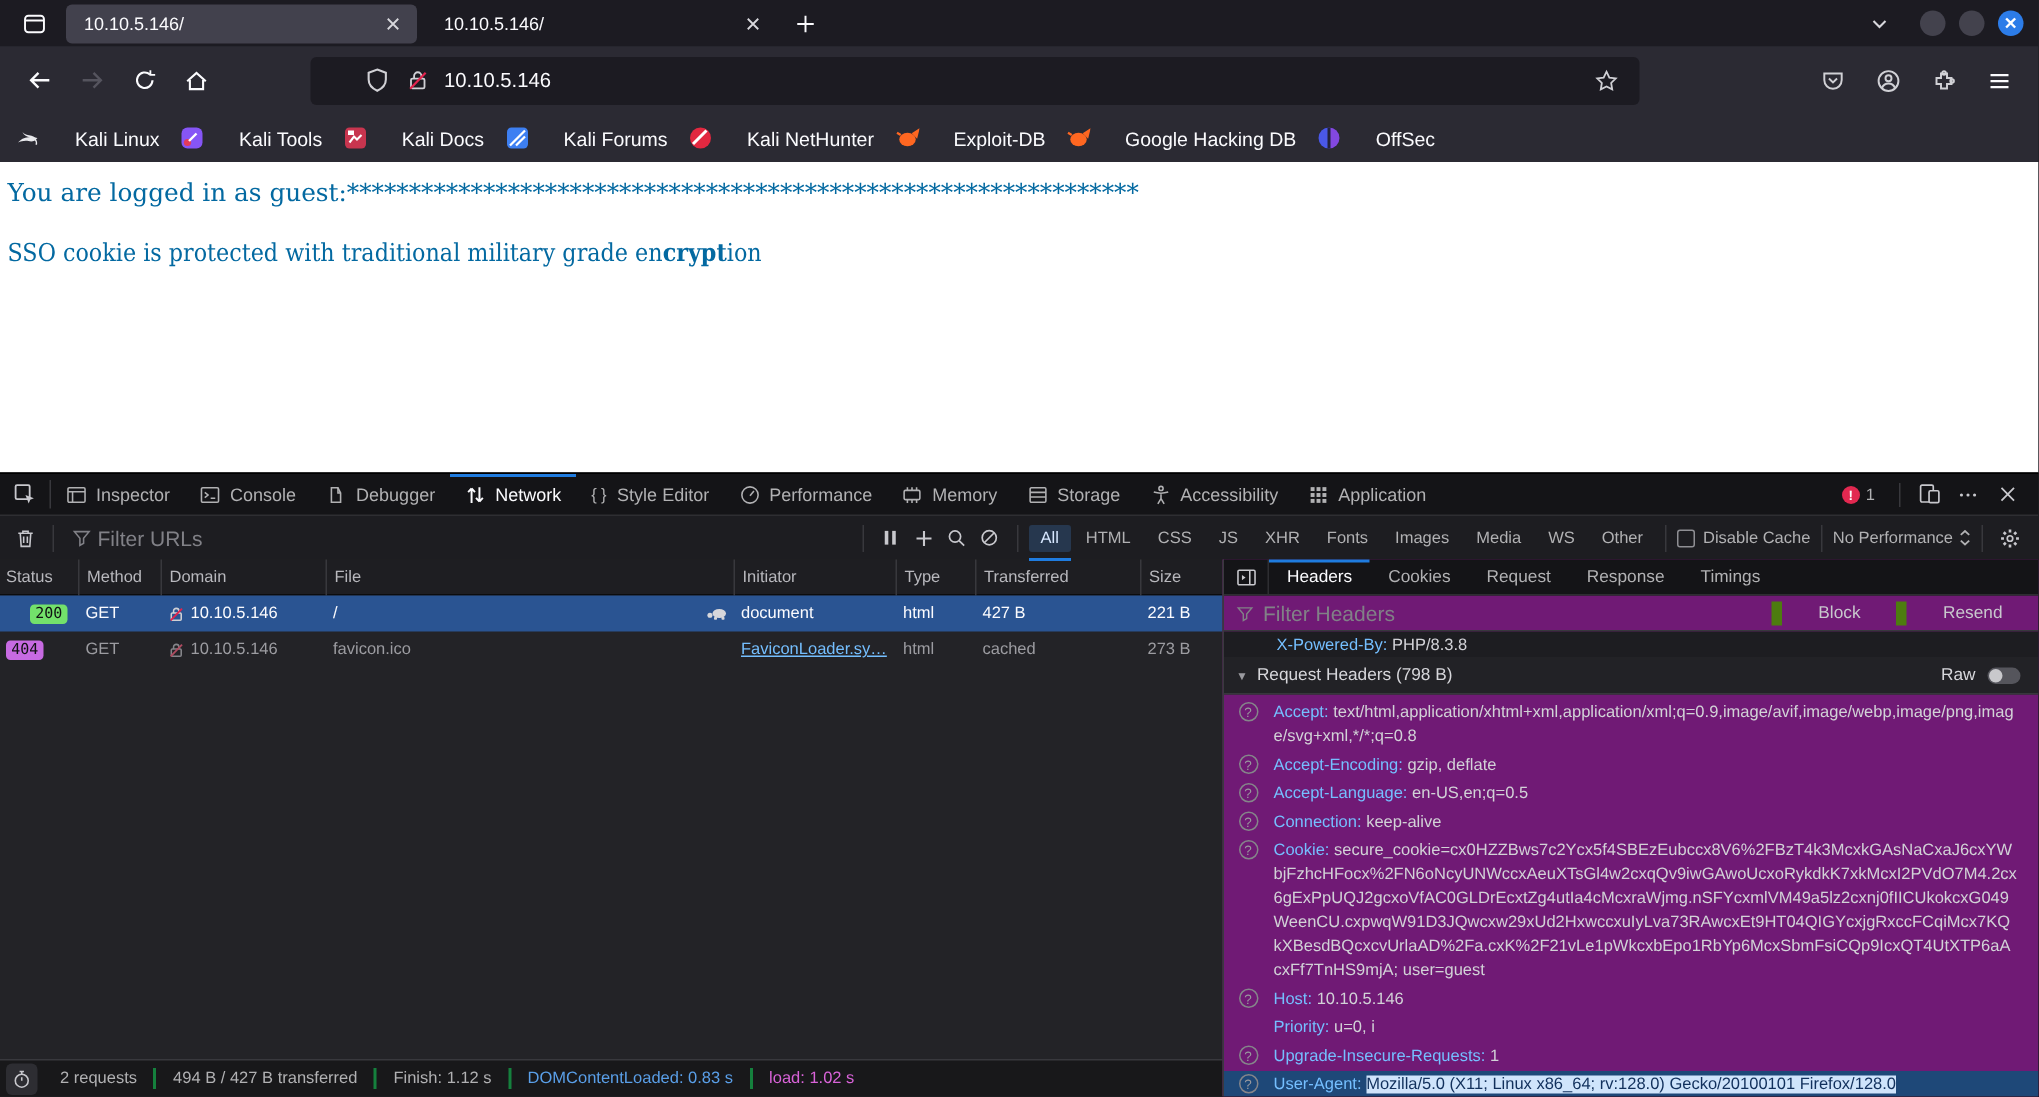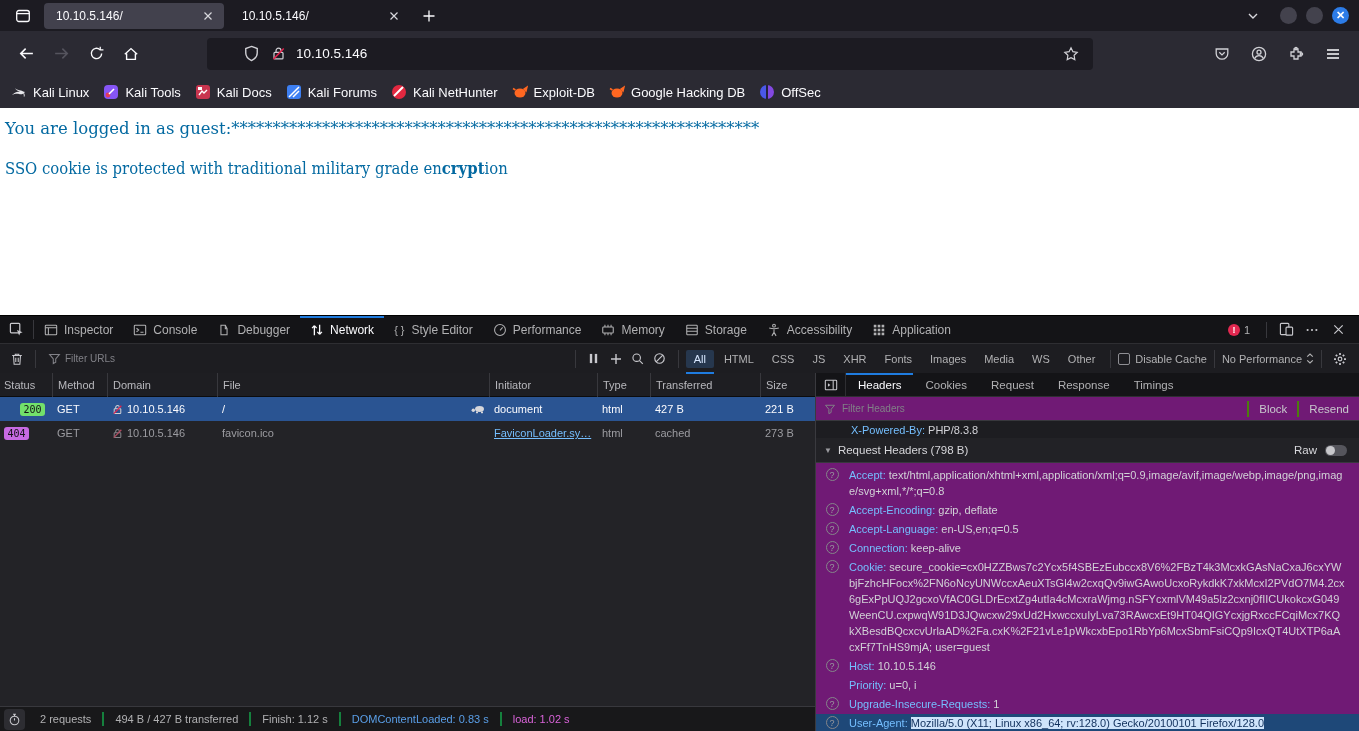--- a/index.html
+++ b/index.html
@@ -4,63 +4,63 @@
 <style>
 *{box-sizing:border-box;margin:0;padding:0}
 html,body{width:1359px;height:731px;overflow:hidden}
 body{font-family:"Liberation Sans",sans-serif;background:#2b2a33}
 svg{display:block}
 .screen{width:1359px;height:731px;display:flex;flex-direction:column}
 
 .tabbar{height:31px;background:#1c1b22;display:flex;align-items:center;padding:0 6px 0 10px;flex:0 0 auto}
 .icon-btn{display:flex;align-items:center;justify-content:center;border-radius:4px;color:#fbfbfe}
 .fxview{width:26px;height:26px;margin-right:8px;color:#fbfbfe}
-.tab{height:26px;width:180px;display:flex;align-items:center;padding:0 6px 0 12px;border-radius:4px;color:#fbfbfe;font-size:12px}
+.tab{height:26px;width:234px;display:flex;align-items:center;padding:0 6px 0 12px;border-radius:4px;color:#fbfbfe;font-size:12px}
 .tab.selected{background:#42414d}
 .tab .tab-title{flex:1;overflow:hidden;white-space:nowrap}
 .tab-close{width:20px;height:20px;display:flex;align-items:center;justify-content:center;border-radius:4px;color:#d8d8dd}
 .newtab{width:26px;height:26px;font-size:16px;margin-left:6px;color:#fbfbfe}
 .tb-spacer{flex:1}
 .alltabs{width:26px;height:26px;color:#d8d8dd}
 .winctl{display:flex;align-items:center;gap:9px;margin-left:14px;margin-right:4px}
 .wc{width:17px;height:17px;border-radius:50%;background:#43424d}
 .wc.close{background:#2c7ce8;display:flex;align-items:center;justify-content:center;color:#fff;font-size:11px;font-weight:bold}
 
 .navbar{height:45px;background:#2b2a33;display:flex;align-items:center;padding:0 10px;flex:0 0 auto}
 .nav-btn{width:32px;height:32px;margin-right:3px}
 .nav-btn.disabled{color:#55545e}
 .urlbar{width:886px;height:32px;margin-left:57px;background:#1c1b22;border-radius:4px;display:flex;align-items:center;padding:0 10px 0 36px;color:#fbfbfe}
 .urlbar .url-input{background:transparent;border:none;outline:none;color:#fbfbfe;font-size:13.5px;font-family:inherit;flex:1;margin-left:10px}
 .lockwrap{position:relative;margin-left:11px}
 .nav-right{margin-left:auto;display:flex;align-items:center;gap:5px}
 .nav-right .nav-btn{margin:0}
 
 .bookmarks{height:32px;background:#2b2a33;display:flex;align-items:center;padding:0 4px;font-size:13px;color:#fbfbfe;flex:0 0 auto}
-.bm{display:flex;align-items:center;gap:6px;padding:4px 7px;border-radius:3px}
+.bm{display:flex;align-items:center;gap:23px;padding:4px 7px;border-radius:3px}
 .fav{width:16px;height:16px;flex:0 0 auto}
 
 .page{flex:1;background:#fff;color:#0369a1;padding:11px 8px 0 5px;font-family:"DejaVu Serif",serif;font-size:16.5px}
 .page .p2{margin-top:21px}
 .condensed{display:inline-block;transform:scaleX(0.9);transform-origin:0 50%;white-space:nowrap}
 
 .devtools{height:416px;flex:0 0 auto;background:#18181a;color:#b1b1b3;font-size:11px;display:flex;flex-direction:column;border-top:1px solid #000}
 .dt-tabs{height:28px;background:#141417;display:flex;align-items:stretch;flex:0 0 auto;border-bottom:1px solid #2e2e32}
 .dt-pick{width:34px;display:flex;align-items:center;justify-content:center;border-right:1px solid #38383d;margin:4px 0;color:#c8c8cd}
 .dt-tab{display:flex;align-items:center;gap:6px;padding:0 10px;font-size:12px;color:#b1b1b3;position:relative}
 .dt-tab.selected{color:#fbfbfe}
 .dt-tab.selected::before{content:"";position:absolute;top:0;left:0;right:0;height:2px;background:#1f7ce0}
 .dt-right{margin-left:auto;display:flex;align-items:center;padding-right:8px}
 .err-badge{width:12px;height:12px;border-radius:50%;background:#e22850;color:#fff;font-size:9px;font-weight:bold;display:flex;align-items:center;justify-content:center}
 .err-count{margin:0 10px 0 4px;color:#b1b1b3}
 .dt-sep{width:1px;height:16px;background:#38383d;margin:0 6px}
 .dt-icon{width:26px;height:22px;display:flex;align-items:center;justify-content:center;color:#c8c8cd}
 
 .toolbar2{height:29px;background:#1d1d21;display:flex;align-items:center;flex:0 0 auto;padding:0 8px 0 6px}
 .t2-sep{width:1px;height:18px;background:#38383d;margin:0 7px}
-.filter-input{flex:1;background:transparent;border:none;outline:none;color:#d7d7db;font-size:10px;font-family:inherit}
+.filter-input{flex:1;background:transparent;border:none;outline:none;color:#d7d7db;font-size:14px;font-family:inherit}
 .filter-input::placeholder{color:#818187}
 .t2-icon{width:22px;height:22px;display:flex;align-items:center;justify-content:center;color:#c8c8cd}
 .pills{display:flex;align-items:center;gap:2px}
 .pill{padding:3px 8px;border-radius:2px;position:relative;color:#b1b1b3}
 .pill.selected{background:rgba(59,115,181,.30);color:#d7e7ff}
 .pill.selected::after{content:"";position:absolute;left:0;right:0;bottom:-6px;height:2px;background:#1f7ce0}
 .cache{display:flex;align-items:flex-end;gap:5px;color:#b1b1b3}
 .checkbox{width:12px;height:12px;border:1px solid #8f8f94;border-radius:2px;background:transparent}
 .throttle{display:flex;align-items:center;gap:4px;color:#b1b1b3}
 
@@ -87,21 +87,21 @@
 .st-pink{color:#d963d9}
 
 .detail-pane{flex:1;display:flex;flex-direction:column;border-left:1px solid #3a3a3f;background:#701a75;min-width:0}
 .detail-tabs{height:24px;background:#141417;border-bottom:1px solid #2e2e32;display:flex;align-items:stretch;flex:0 0 auto}
 .pane-toggle{width:30px;display:flex;align-items:center;justify-content:center;color:#c8c8cd;border-right:1px solid #2e2e32}
 .detail-tab{padding:0 12px;display:flex;align-items:center;font-size:11.5px;color:#b1b1b3;position:relative}
 .detail-tab.selected{color:#fbfbfe}
 .detail-tab.selected::before{content:"";position:absolute;top:0;left:0;right:0;height:2px;background:#1f7ce0}
 .detail-filter{height:24px;border-bottom:1px solid #38383d;display:flex;align-items:center;padding-left:8px;flex:0 0 auto}
 .detail-filter .filter-input{margin-left:6px}
-.df-btn{padding:0 10px;color:#c8c8cd;font-size:11.5px;border-left:2px solid #4d7c0f;height:16px;display:flex;align-items:center}
+.df-btn{padding:0 24px;color:#c8c8cd;font-size:11.5px;border-left:7px solid #4d7c0f;height:16px;display:flex;align-items:center}
 .xpow{height:17px;display:flex;align-items:center;background:#1d1d21;padding-left:35px;flex:0 0 auto}
 .hdr-name{color:#75bfff}
 .hdr-val{color:#d2d2d7}
 .section-head{height:25px;background:#222226;border-bottom:1px solid #38383d;display:flex;align-items:center;padding:0 12px 0 8px;color:#d7d7db;font-size:11.5px;flex:0 0 auto}
 .tri{color:#9a9a9f;font-size:8px;margin-right:6px}
 .sh-spacer{flex:1}
 .raw-label{margin-right:8px;color:#d7d7db}
 .tgl{width:22px;height:11px;border-radius:6px;background:#55555c;position:relative}
 .tgl::after{content:"";position:absolute;width:9px;height:9px;border-radius:50%;background:#c8c8cc;left:1px;top:1px}
 .hdr-list{flex:1;overflow:hidden;padding-top:3px;min-height:0}

